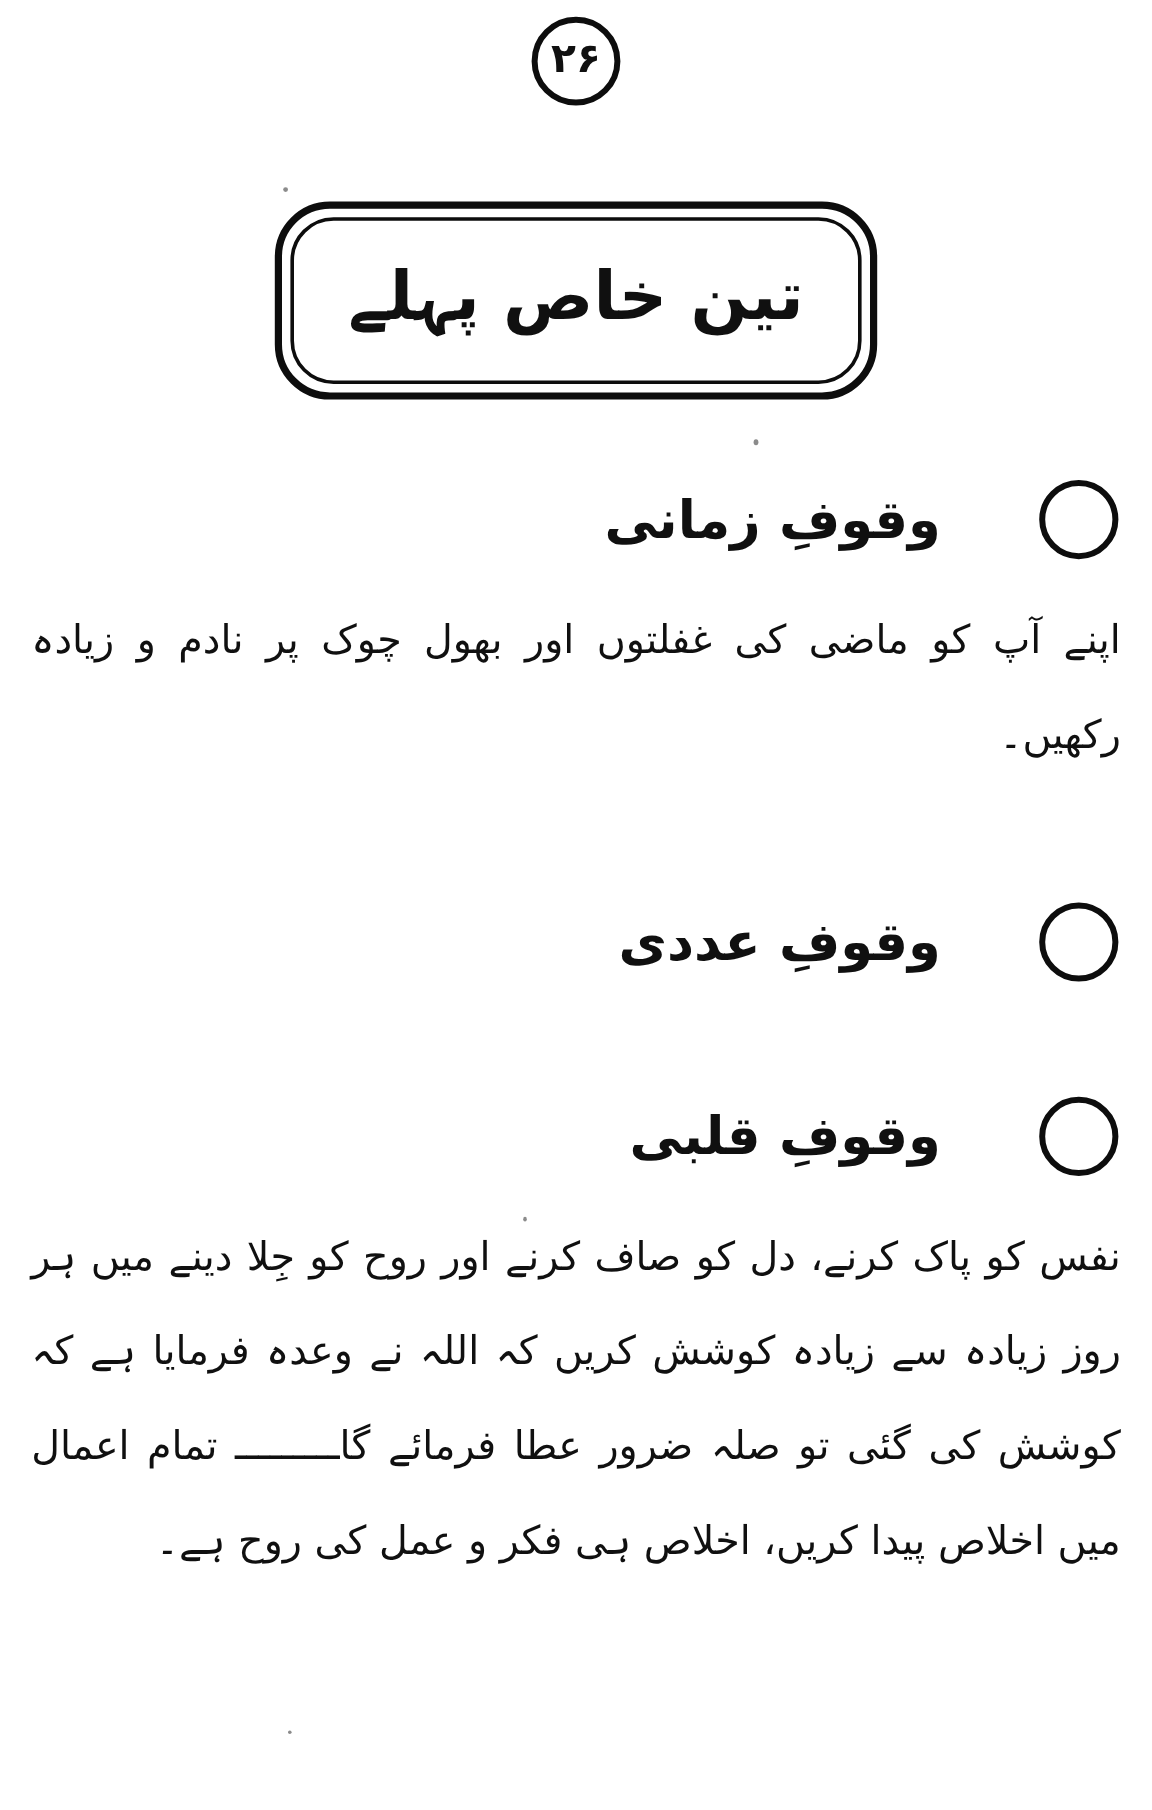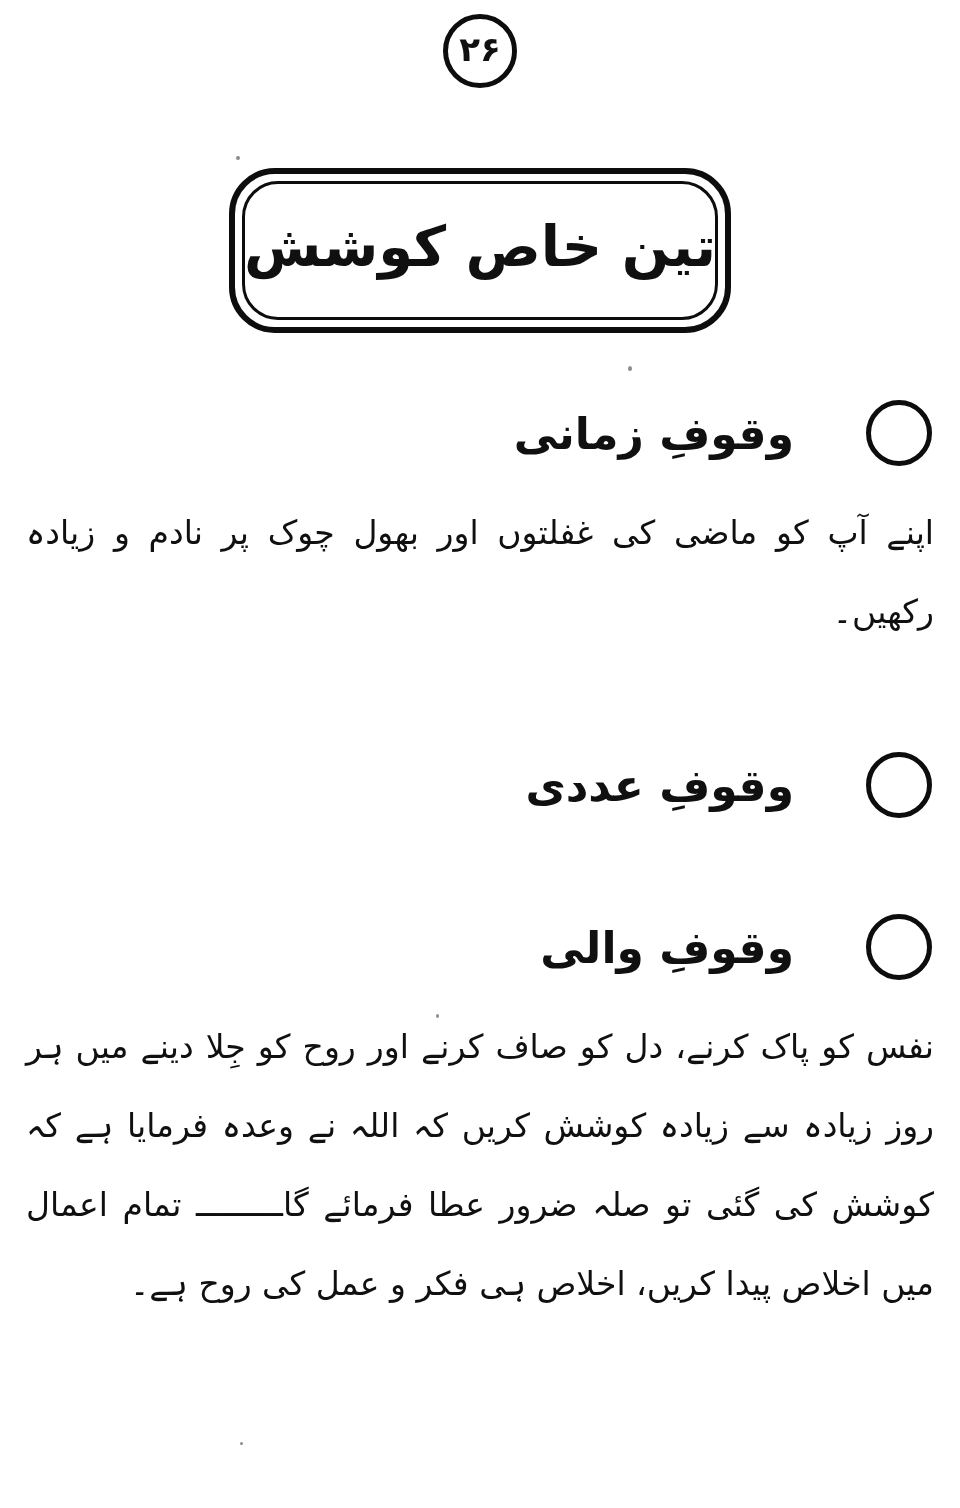--- a/index.html
+++ b/index.html
@@ -73,21 +73,21 @@
   }
   .bullet-circle {
     flex: none;
     width: 56px;
     height: 56px;
     border: 5px solid #0d0d0d;
     border-radius: 50%;
     background: #ffffff;
   }
   .entry-heading {
-    margin: 6px;
+    margin: 16px;
     font-size: 44px;
     font-weight: 700;
     white-space: nowrap;
   }
   .entry-body {
     margin: 14px 26px 0 26px;
     font-size: 33px;
     font-weight: 500;
     line-height: 79px;
     text-align: justify;
@@ -116,21 +116,21 @@
 <body>
 
 <div class="page">
 
   <div class="page-number-badge">
     <span>۲۶</span>
   </div>
 
   <div class="title-box-outer">
     <div class="title-box-inner">
-      <span class="title-text">تین خاص کوشش</span>
+      <span class="title-text">تین خاص پہلے</span>
     </div>
   </div>
 
   <section>
     <div class="entry-head head-1">
       <span class="bullet-circle"></span>
       <h2 class="entry-heading">وقوفِ زمانی</h2>
     </div>
     <p class="entry-body">اپنے آپ کو ماضی کی غفلتوں اور بھول چوک پر نادم و زیادہ رکھیں۔</p>
   </section>
@@ -138,21 +138,21 @@
   <section>
     <div class="entry-head head-2">
       <span class="bullet-circle"></span>
       <h2 class="entry-heading">وقوفِ عددی</h2>
     </div>
   </section>
 
   <section>
     <div class="entry-head head-3">
       <span class="bullet-circle"></span>
-      <h2 class="entry-heading">وقوفِ والی</h2>
+      <h2 class="entry-heading">وقوفِ قلبی</h2>
     </div>
     <p class="entry-body">نفس کو پاک کرنے، دل کو صاف کرنے اور روح کو جِلا دینے میں ہر روز زیادہ سے زیادہ کوشش کریں کہ اللہ نے وعدہ فرمایا ہے کہ کوشش کی گئی تو صلہ ضرور عطا فرمائے گاـــــــــ تمام اعمال میں اخلاص پیدا کریں، اخلاص ہی فکر و عمل کی روح ہے۔</p>
   </section>
 
   <i class="speck s1"></i>
   <i class="speck s2"></i>
   <i class="speck s3"></i>
   <i class="speck s4"></i>
 
 </div>

